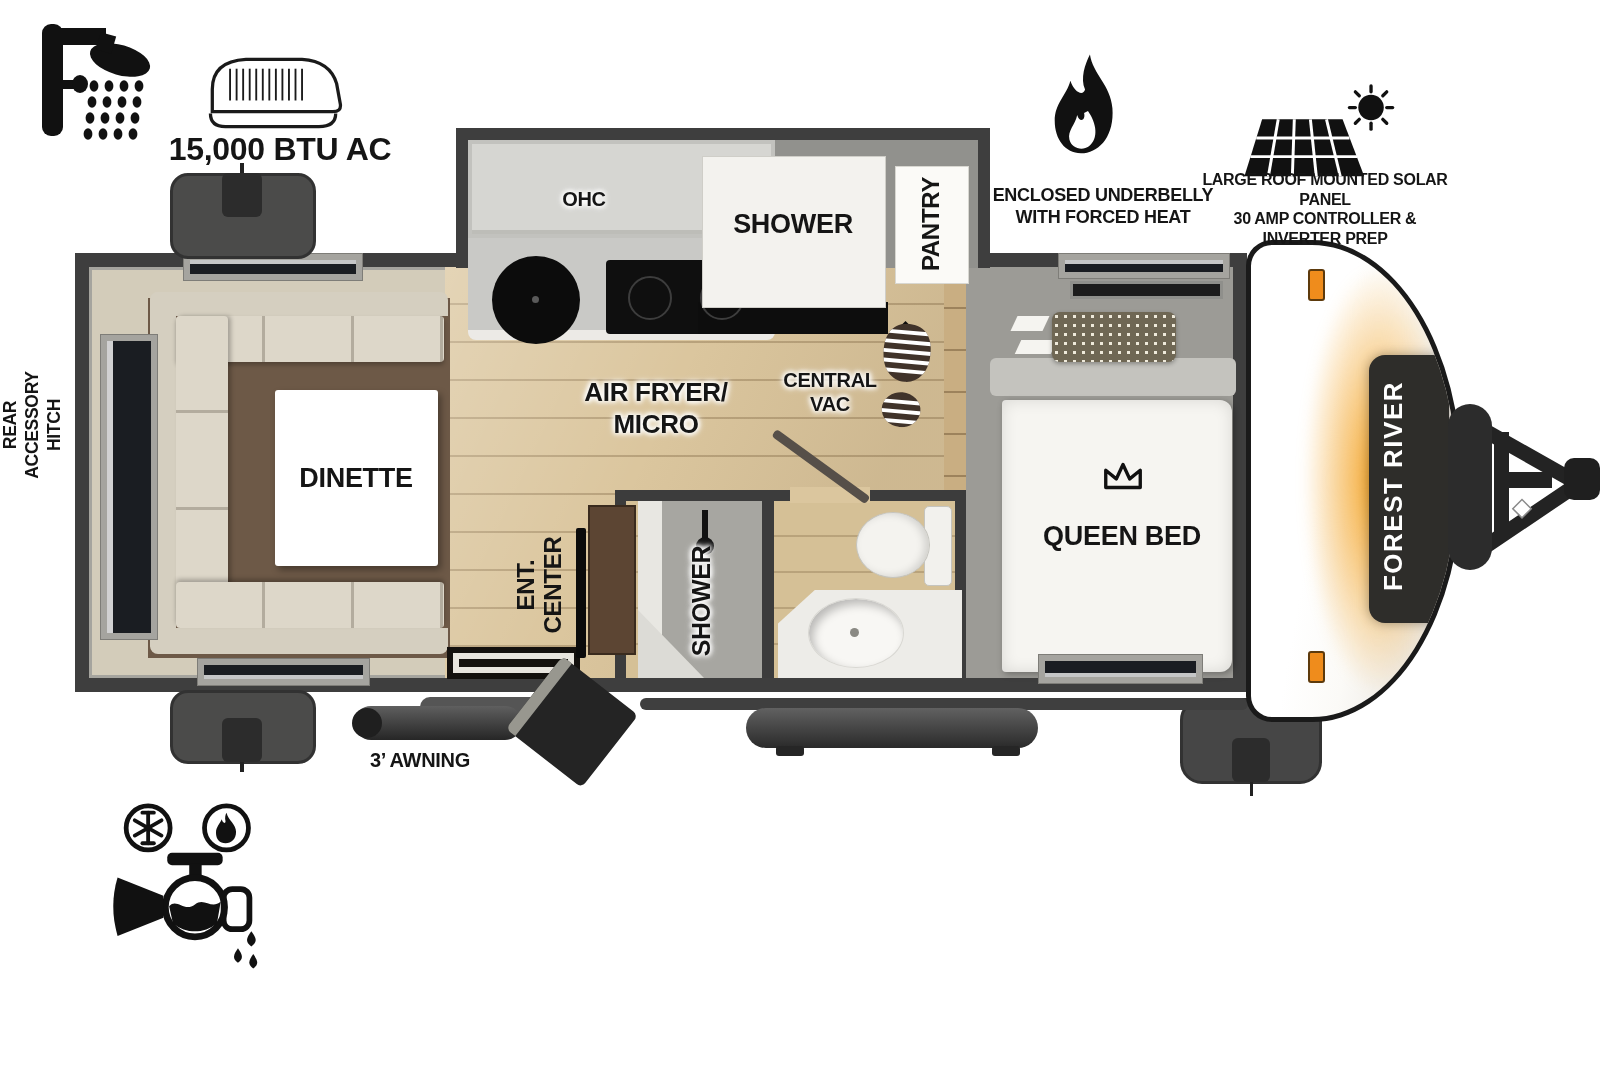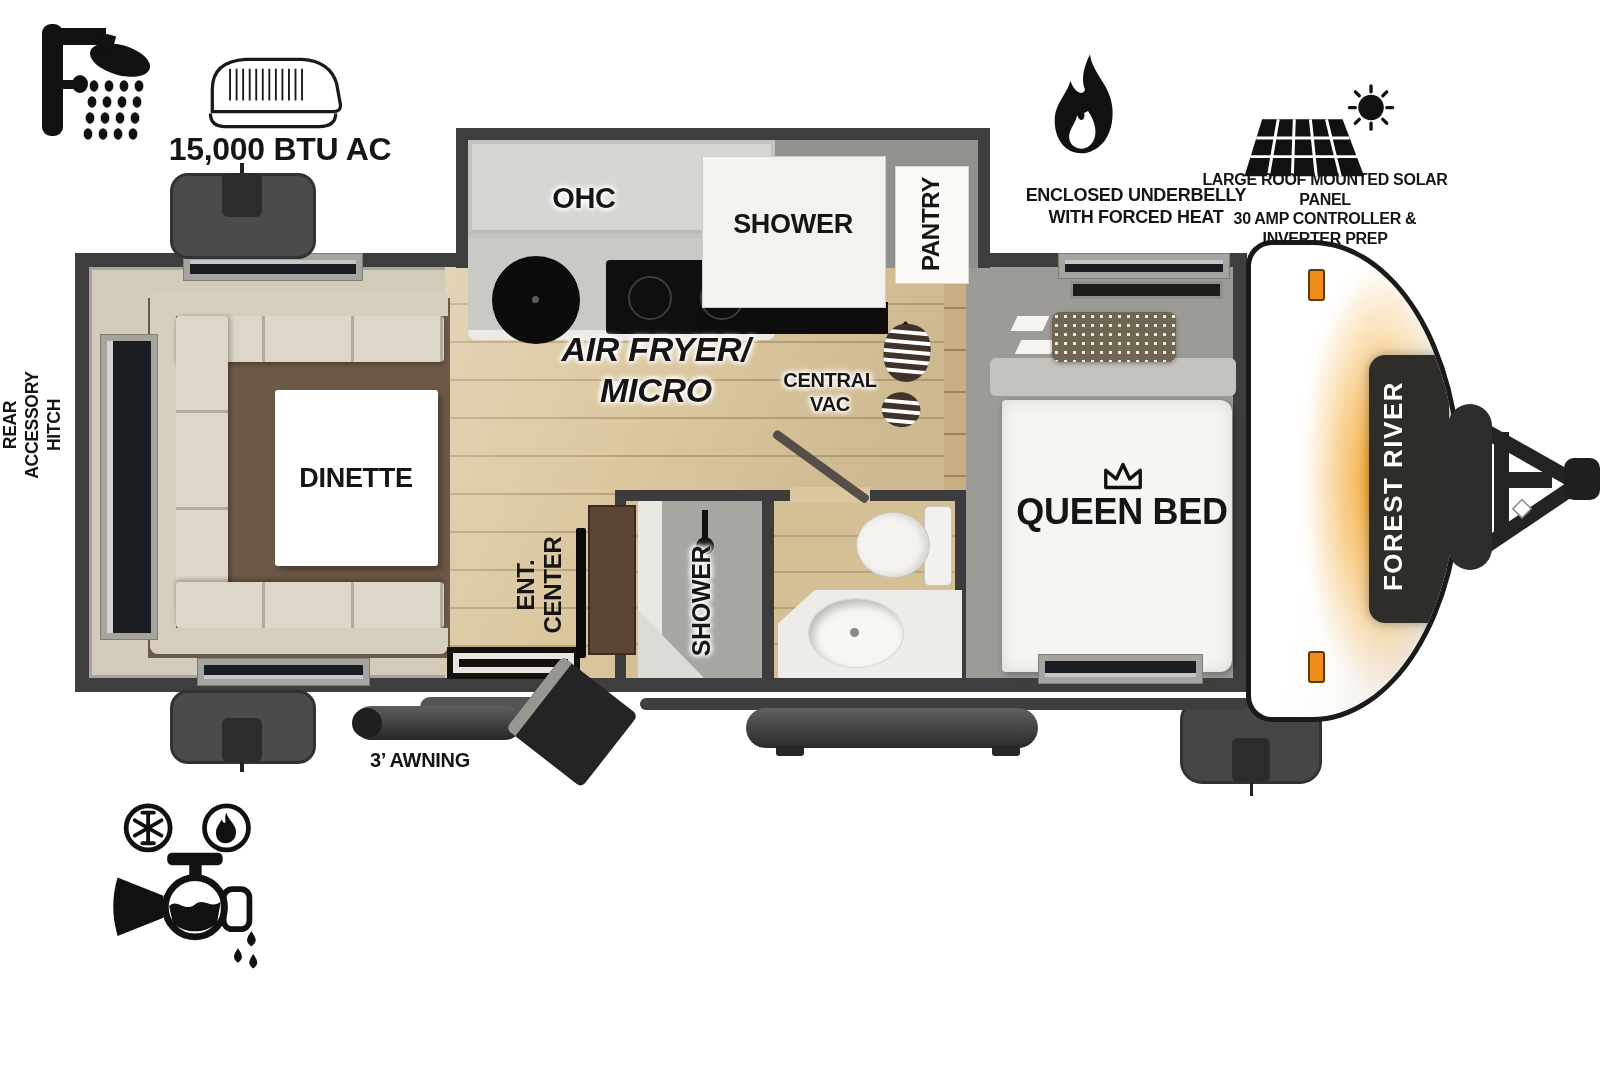--- a/index.html
+++ b/index.html
@@ -67,21 +67,21 @@
         <line x1="110" y1="20" x2="110" y2="54"></line>
     </g>
     <path d="M12 68 Q12 82 28 82 L128 82 Q146 82 146 68" fill="none" stroke="#1a1a1a" stroke-width="3.5"></path>
   </svg>
   <div class="lbl" style="left:280px;top:150px;width:240px;font-size:32px;">15,000 BTU AC</div>
 
   <svg class="abs" style="left:1043px;top:52px;z-index:30" width="88" height="126" viewBox="0 0 90 128">
     <path d="M48 2 C51 22 69 33 71 57 C73 84 59 101 42 103 C24 105 12 90 12 70 C12 52 24 44 28 29 C32 41 41 45 43 38 C38 26 43 12 48 2 Z" fill="#111"></path>
     <path d="M46 60 C55 73 57 88 47 96 C40 101 29 98 27 89 C25 80 33 74 35 64 C37 72 44 70 42 62 Z" fill="#fff"></path>
   </svg>
-  <div class="lbl" style="left:1136px;top:207px;width:230px;font-size:18px;">ENCLOSED UNDERBELLY
+  <div class="lbl" style="left:1103px;top:207px;width:230px;font-size:18px;">ENCLOSED UNDERBELLY
 WITH FORCED HEAT</div>
 
   <svg class="abs" style="left:1242px;top:84px;z-index:30" width="158" height="104" viewBox="0 0 160 106">
     <circle cx="131" cy="24" r="13" fill="#111"></circle>
     <g stroke="#111" stroke-width="3.4" stroke-linecap="round">
       <line x1="131" y1="2" x2="131" y2="8"></line>
         <line x1="147" y1="8" x2="143" y2="12"></line>
         <line x1="153" y1="24" x2="147" y2="24"></line>
       <line x1="147" y1="40" x2="143" y2="36"></line>
         <line x1="115" y1="8" x2="119" y2="12"></line>
@@ -127,21 +127,21 @@
   <div class="abs" style="left:492px;top:256px;width:88px;height:88px;border-radius:50%;background:#0c0c0c;z-index:6;"></div>
   <div class="abs" style="left:532px;top:296px;width:7px;height:7px;border-radius:50%;background:#5a5a5a;z-index:7;"></div>
   <div class="abs" style="left:606px;top:260px;width:164px;height:74px;background:#0f0f0f;border-radius:4px;z-index:6;"></div>
   <div class="abs" style="left:628px;top:276px;width:44px;height:44px;border:2px solid #3d3d3d;border-radius:50%;box-sizing:border-box;z-index:7;"></div>
   <div class="abs" style="left:700px;top:276px;width:44px;height:44px;border:2px solid #3d3d3d;border-radius:50%;box-sizing:border-box;z-index:7;"></div>
   <div class="abs" style="left:702px;top:156px;width:182px;height:150px;background:#f3f2ee;border:1px solid #cfcec8;z-index:8;"></div>
   <div class="abs" style="left:698px;top:302px;width:190px;height:32px;background:#0d0d0d;z-index:6;"></div>
   <div class="abs" style="left:898px;top:324px;width:15px;height:15px;background:#0d0d0d;transform:rotate(45deg);z-index:6;"></div>
   <div class="abs" style="left:895px;top:166px;width:72px;height:116px;background:#fbfaf7;border:1px solid #d8d7d1;z-index:8;"></div>
 
-  <div class="lbl halo" style="left:584px;top:199px;width:120px;font-size:29px;">OHC</div>
+  <div class="lbl halo" style="left:584px;top:199px;width:120px;font-size:20px;">OHC</div>
   <div class="lbl" style="left:793px;top:224px;width:160px;font-size:27px;">SHOWER</div>
   <div class="lbl vrot" style="left:931px;top:224px;width:120px;font-size:24px;">PANTRY</div>
 
   <div class="abs" style="left:148px;top:298px;width:302px;height:360px;background:#6d5947;z-index:4;"></div>
   <div class="abs" style="left:150px;top:292px;width:298px;height:24px;background:#d5cfc0;border-radius:8px 8px 0 0;z-index:5;"></div>
   <div class="abs" style="left:150px;top:292px;width:26px;height:360px;background:#d5cfc0;border-radius:8px 0 0 8px;z-index:5;"></div>
   <div class="abs" style="left:150px;top:628px;width:298px;height:26px;background:#d5cfc0;border-radius:0 0 8px 8px;z-index:5;"></div>
   <div class="abs" style="left:176px;top:316px;width:268px;height:46px;background:#ddd7c9;border-radius:4px;z-index:6;
               background-image:repeating-linear-gradient(90deg, rgba(0,0,0,0) 0 86px, #b3ac9e 86px 89px);
               box-shadow:0 3px 4px rgba(0,0,0,.25);"></div>
@@ -165,21 +165,21 @@
     <div class="glass" style="box-shadow:inset 0 -4px 0 rgba(255,255,255,.75);"></div>
   </div>
   <div class="win" style="left:1058px;top:253px;width:172px;height:26px;">
     <div class="glass" style="box-shadow:inset 0 4px 0 rgba(255,255,255,.75);"></div>
   </div>
   <div class="win" style="left:1038px;top:654px;width:165px;height:30px;">
     <div class="glass" style="box-shadow:inset 0 -4px 0 rgba(255,255,255,.75);"></div>
   </div>
   <div class="abs" style="left:1070px;top:281px;width:153px;height:18px;background:#1c1c1c;border:3px solid #8f8f8b;box-sizing:border-box;z-index:6;"></div>
 
-  <div class="lbl halo" style="left:656px;top:370px;width:220px;font-size:34px;font-style:italic;">AIR FRYER/
+  <div class="lbl halo" style="left:656px;top:409px;width:220px;font-size:26px;">AIR FRYER/
 MICRO</div>
   <div class="lbl halo" style="left:830px;top:392px;width:150px;font-size:20px;">CENTRAL
 VAC</div>
 
   <svg class="abs" style="left:874px;top:320px;transform:rotate(5deg);z-index:8" width="62" height="112" viewBox="0 0 64 112">
     <defs>
       <clipPath id="bootclip">
         <path d="M32 2 C50 2 58 16 56 36 C55 50 46 62 32 62 C18 62 9 50 8 36 C6 16 14 2 32 2 Z"></path>
         <ellipse cx="31" cy="91" rx="20" ry="18"></ellipse>
       </clipPath>
@@ -236,21 +236,21 @@
   <div class="abs" style="left:1014px;top:316px;width:32px;height:15px;background:#f5f4f0;transform:skewX(-25deg);z-index:5;"></div>
   <div class="abs" style="left:1018px;top:340px;width:36px;height:14px;background:#f5f4f0;transform:skewX(-25deg);z-index:5;"></div>
   <div class="abs" style="left:1052px;top:312px;width:124px;height:50px;border-radius:8px;background:#6f6754;z-index:5;
               background-image:radial-gradient(#efeadb 1.7px, rgba(0,0,0,0) 1.9px);background-size:9px 9px;
               box-shadow:0 2px 4px rgba(0,0,0,.3);"></div>
   <div class="abs" style="left:1002px;top:400px;width:230px;height:272px;background:#f6f5f1;border-radius:4px 12px 12px 4px;z-index:5;
               box-shadow:inset 0 0 16px rgba(0,0,0,.12), 2px 2px 7px rgba(0,0,0,.3);"></div>
   <svg class="abs" style="left:1100px;top:460px;z-index:30" width="46" height="34" viewBox="0 0 48 34">
     <path d="M6 28 L6 10 L17 19 L24 4 L31 19 L42 10 L42 28 Z" fill="none" stroke="#111" stroke-width="3.5" stroke-linejoin="round"></path>
   </svg>
-  <div class="lbl" style="left:1122px;top:512px;width:220px;font-size:36px;">QUEEN BED</div>
+  <div class="lbl" style="left:1122px;top:536px;width:220px;font-size:27px;">QUEEN BED</div>
 
   <div class="abs" style="left:1246px;top:240px;width:216px;height:482px;z-index:20;box-sizing:border-box;
               border:5px solid #1a1a1a;
               border-radius:26px 150px 150px 26px / 26px 240px 240px 26px;
               background:linear-gradient(100deg,#ffffff 38%,#fbfaf7 58%,#f0ede8 76%,#e1ded7);overflow:hidden;">
     <div class="abs" style="left:52px;top:20px;width:150px;height:430px;border-radius:50%;
                 background:radial-gradient(closest-side, rgba(244,160,28,.95), rgba(244,160,28,0));
                 filter:blur(6px);"></div>
     <div class="abs" style="left:57px;top:24px;width:13px;height:28px;background:#ef8c1c;border:2px solid #5d3a0c;border-radius:3px;"></div>
     <div class="abs" style="left:57px;top:406px;width:13px;height:28px;background:#ef8c1c;border:2px solid #5d3a0c;border-radius:3px;"></div>

